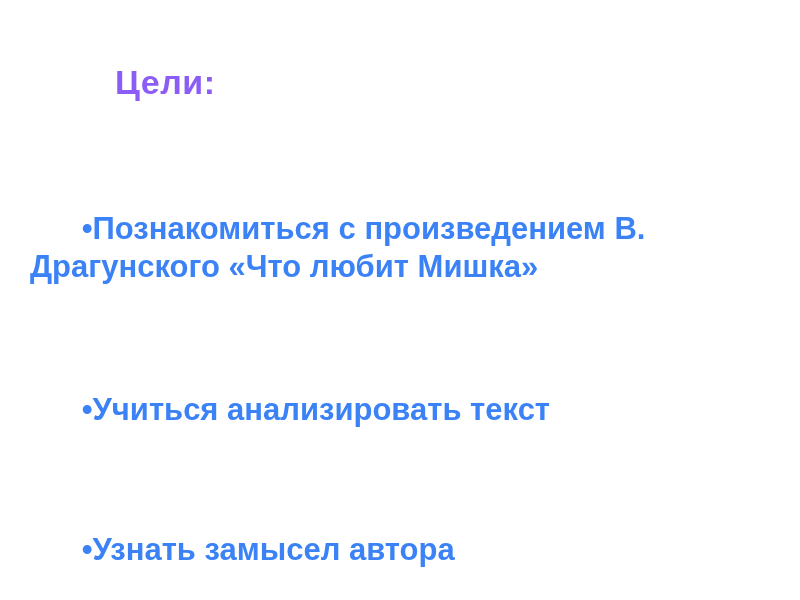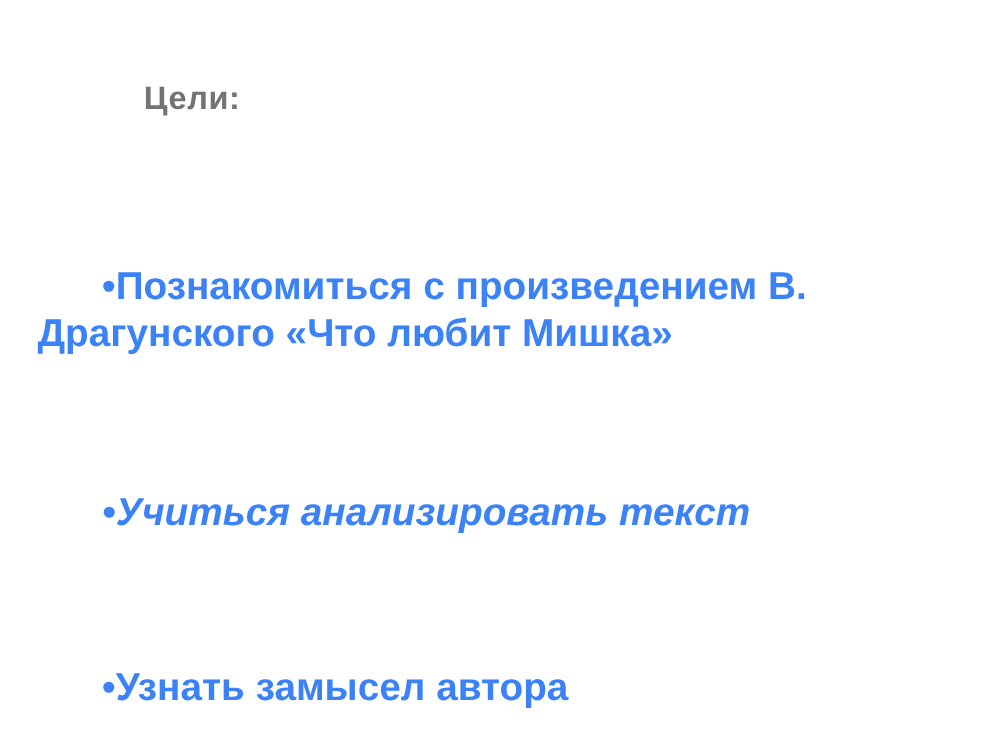--- a/index.html
+++ b/index.html
@@ -17,23 +17,23 @@
     position: relative;
     width: 800px;
     height: 600px;
     background: #ffffff;
     box-sizing: border-box;
   }
   .slide-title {
     position: absolute;
     left: 115px;
     top: 64px;
-    font-size: 26px;
+    font-size: 34px;
     font-weight: bold;
-    color: #737373;
+    color: #8b5cf6;
     letter-spacing: 0.5px;
     line-height: 1.1;
     white-space: nowrap;
   }
   .bullet-list {
     position: absolute;
     left: 30px;
     top: 172px;
     width: 760px;
     list-style: none;
@@ -53,21 +53,21 @@
   .bullet-item .dot {
     display: inline;
     font-size: 31px;
     font-weight: bold;
     line-height: 1;
   }
   .bullet-item .text {
     display: inline;
   }
   .item-1 { margin-bottom: 30px; }
-  .item-2 { margin-bottom: 26px; font-style: italic; }
+  .item-2 { margin-bottom: 26px; }
   .item-3 { margin-bottom: 0; }
 </style>
 </head>
 <body>
 
 <div class="slide">
 
   <div class="slide-title">Цели:</div>
 
   <div class="bullet-list">

